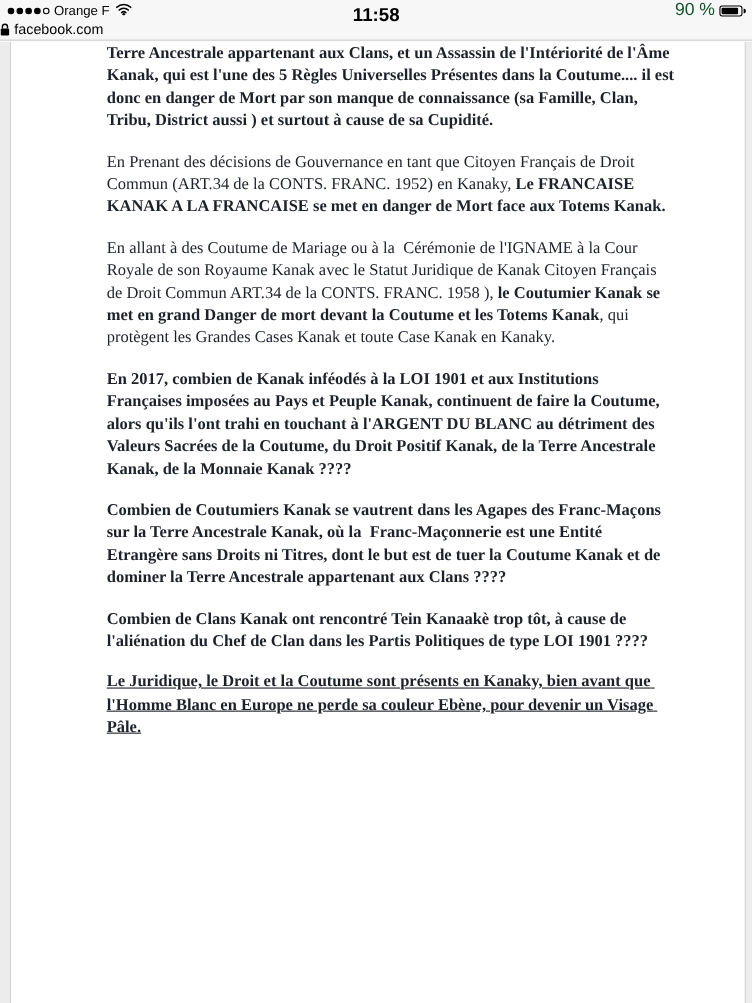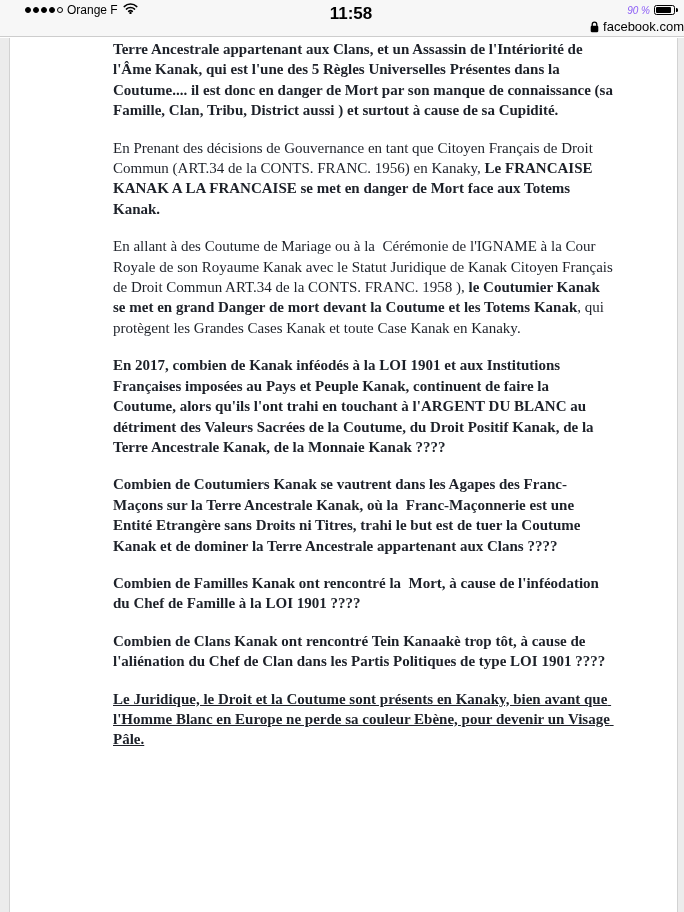--- a/index.html
+++ b/index.html
@@ -10,21 +10,20 @@
     font-family: "Liberation Sans", sans-serif;
     color: #000;
   }
 
   
   .status-bar {
     position: absolute; top: 0; left: 0; width: 684px; height: 37px;
     background: #f7f7f7;
     border-bottom: 1px solid #cdcdcd;
     z-index: 5;
-    padding-left: 18px;
   }
   .sb-row1 {
     position: relative; height: 19px; padding-top: 3px;
     font-size: 12px;
   }
   .sb-left {
     position: absolute; left: 7px; top: 3px;
     display: flex; align-items: center; gap: 4px; height: 14px;
   }
   .sig-dots { display: inline-flex; align-items: center; gap: 2px; }
@@ -36,48 +35,47 @@
   .carrier { font-size: 12px; color: #000; letter-spacing: 0; }
   .wifi-icon { display: inline-block; margin-left: 1px; }
   .sb-time {
     position: absolute; left: 0; right: 0; top: 4px;
     text-align: center; font-size: 17px; font-weight: 700; color: #000;
   }
   .sb-right {
     position: absolute; right: 6px; top: 3px;
     display: flex; align-items: center; gap: 4px; height: 14px;
   }
-  .batt-pct { font-size: 10px; color: #8b5cf6; font-style: italic; }
+  .batt-pct { font-size: 16px; color: #14532d; }
   .battery { display: inline-flex; align-items: center; }
   .batt-body {
     width: 21px; height: 10px; border: 1px solid #000; border-radius: 2.5px;
     padding: 1px; display: inline-block;
   }
   .batt-fill { display: block; height: 100%; width: 90%; background: #000; border-radius: 1px; }
   .batt-tip {
     width: 2px; height: 4px; background: #000;
     border-radius: 0 1.5px 1.5px 0; margin-left: 1px; display: inline-block;
   }
   .sb-row2 {
-    height: 15px; display: flex; align-items: center; justify-content: flex-end; gap: 4px;
+    height: 15px; display: flex; align-items: center; justify-content: flex-start; gap: 4px;
   }
   .url-text { font-size: 13px; color: #000; }
 
   
   .page {
     position: absolute; top: 38px; left: 0; width: 684px; height: 874px;
     background: #ececec;
   }
   .sheet {
     position: absolute; left: 9px; top: 0; width: 669px; height: 874px;
     background: #ffffff;
     border-left: 1px solid #d2d2d2;
     border-right: 1px solid #d2d2d2;
     overflow: hidden;
-    padding-left: 16px;
   }
   .doc {
     padding: 1px 64px 0 87px;
     font-family: "Liberation Serif", "DejaVu Serif", serif;
     font-size: 15px;
     line-height: 20.4px;
     color: #1d2129;
   }
   .doc-para {
     margin: 0 0 17px 0;
@@ -128,22 +126,21 @@
       </svg>
     </span>
     <span class="url-text">facebook.com</span>
   </div>
 </div>
 
 <div class="page">
   <div class="sheet">
     <div class="doc">
         <p class="doc-para"><span class="b">Terre Ancestrale appartenant aux Clans, et un Assassin de l'Intériorité de l'Âme Kanak, qui est l'une des 5 Règles Universelles Présentes dans la Coutume.... il est donc en danger de Mort par son manque de connaissance (sa Famille, Clan, Tribu, District aussi ) et surtout à cause de sa Cupidité.</span></p>
-        <p class="doc-para"><span>En Prenant des décisions de Gouvernance en tant que Citoyen Français de Droit Commun (ART.34 de la CONTS. FRANC. 1956) en Kanaky, </span><span class="b">Le FRANCAISE KANAK A LA FRANCAISE se met en danger de Mort face aux Totems Kanak.</span></p>
+        <p class="doc-para"><span>En Prenant des décisions de Gouvernance en tant que Citoyen Français de Droit Commun (ART.34 de la CONTS. FRANC. 1952) en Kanaky, </span><span class="b">Le FRANCAISE KANAK A LA FRANCAISE se met en danger de Mort face aux Totems Kanak.</span></p>
         <p class="doc-para"><span>En allant à des Coutume de Mariage ou à la  Cérémonie de l'IGNAME à la Cour Royale de son Royaume Kanak avec le Statut Juridique de Kanak Citoyen Français de Droit Commun ART.34 de la CONTS. FRANC. 1958 ), </span><span class="b">le Coutumier Kanak se met en grand Danger de mort devant la Coutume et les Totems Kanak</span><span>, qui protègent les Grandes Cases Kanak et toute Case Kanak en Kanaky.</span></p>
         <p class="doc-para"><span class="b">En 2017, combien de Kanak inféodés à la LOI 1901 et aux Institutions Françaises imposées au Pays et Peuple Kanak, continuent de faire la Coutume, alors qu'ils l'ont trahi en touchant à l'ARGENT DU BLANC au détriment des Valeurs Sacrées de la Coutume, du Droit Positif Kanak, de la Terre Ancestrale Kanak, de la Monnaie Kanak ????</span></p>
-        <p class="doc-para"><span class="b">Combien de Coutumiers Kanak se vautrent dans les Agapes des Franc-Maçons sur la Terre Ancestrale Kanak, où la  Franc-Maçonnerie est une Entité Etrangère sans Droits ni Titres, trahi le but est de tuer la Coutume Kanak et de dominer la Terre Ancestrale appartenant aux Clans ????</span></p>
-        <p class="doc-para"><span class="b">Combien de Familles Kanak ont rencontré la  Mort, à cause de l'inféodation du Chef de Famille à la LOI 1901 ????</span></p>
+        <p class="doc-para"><span class="b">Combien de Coutumiers Kanak se vautrent dans les Agapes des Franc-Maçons sur la Terre Ancestrale Kanak, où la  Franc-Maçonnerie est une Entité Etrangère sans Droits ni Titres, dont le but est de tuer la Coutume Kanak et de dominer la Terre Ancestrale appartenant aux Clans ????</span></p>
         <p class="doc-para"><span class="b">Combien de Clans Kanak ont rencontré Tein Kanaakè trop tôt, à cause de l'aliénation du Chef de Clan dans les Partis Politiques de type LOI 1901 ????</span></p>
         <p class="doc-para"><span class="b u">Le Juridique, le Droit et la Coutume sont présents en Kanaky, bien avant que l'Homme Blanc en Europe ne perde sa couleur Ebène, pour devenir un Visage Pâle.</span></p>
       </div>
   </div>
 </div>
 
 </body></html>

